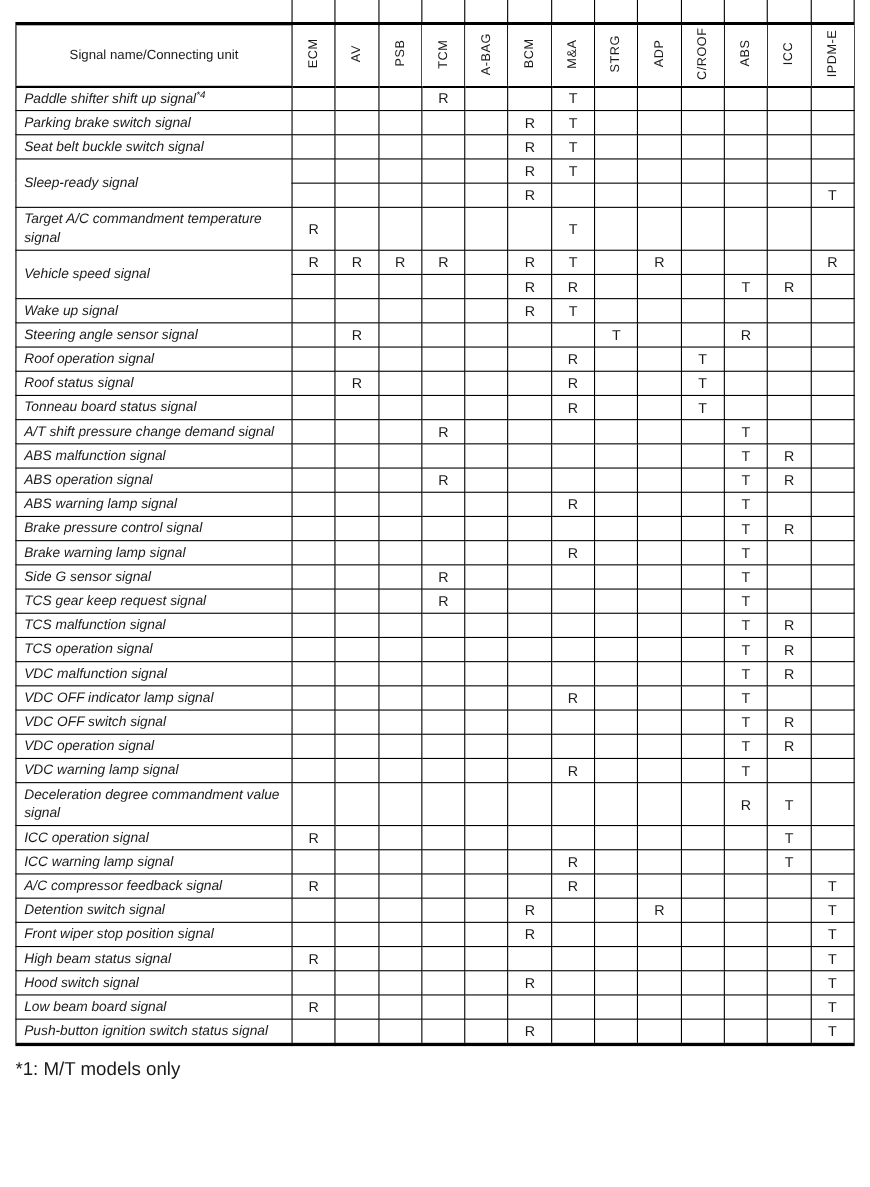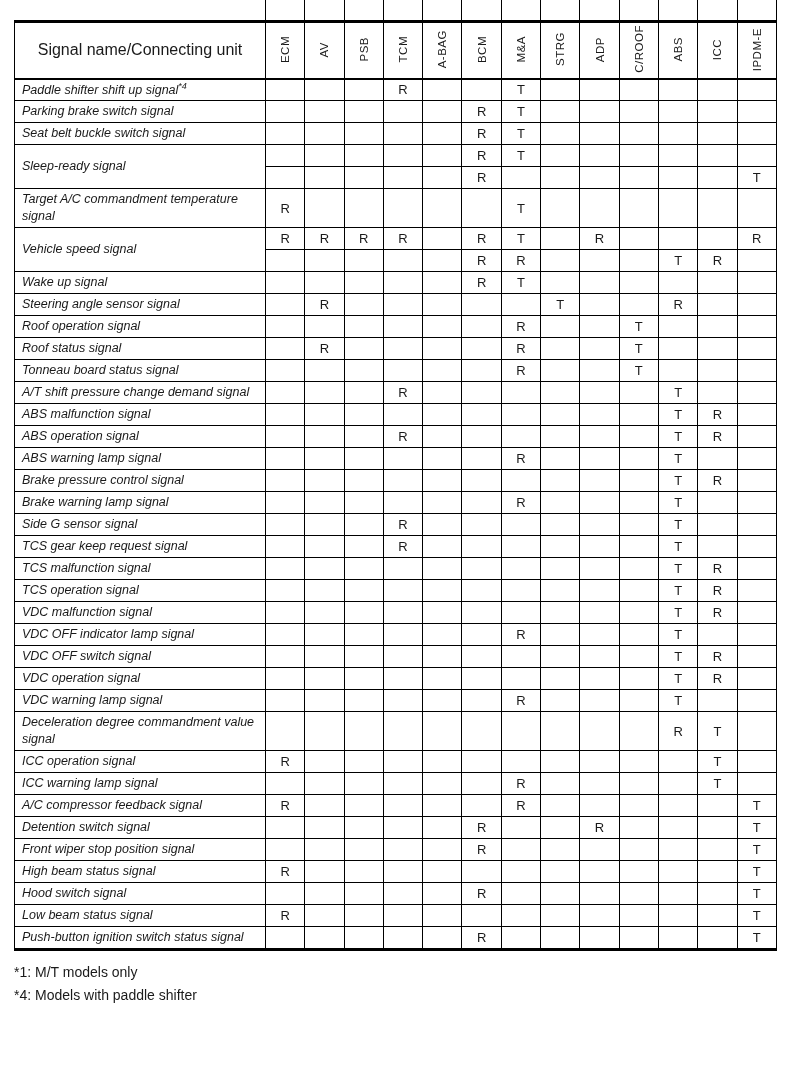--- a/index.html
+++ b/index.html
@@ -25,21 +25,21 @@
   th, td { border: 1px solid #000; }
 
   thead th {
     border-bottom: 2px solid #000;
     height: 57px;
     font-weight: normal;
     vertical-align: middle;
     text-align: center;
     background: #fff;
   }
-  th.corner { font-size: 16px; padding: 2px; }
+  th.corner { font-size: 12px; padding: 2px; }
 
   th.unit { position: relative; font-size: 11.5px; padding: 0; }
   
   th.unit::before {
     content: ""; position: absolute; left: -1px; top: -24px;
     width: 1px; height: 21px; background: #000;
   }
   th.unit:last-child::after {
     content: ""; position: absolute; right: -1px; top: -24px;
     width: 1px; height: 21px; background: #000;
@@ -64,21 +64,21 @@
   td.mark {
     font-size: 13px;
     text-align: center;
     vertical-align: middle;
     padding: 0;
   }
   sup.fnref { font-size: 9px; line-height: 0; }
 
   .footnotes { margin: 11px 0 0 14px; }
   .footnote-line {
-    font-size: 14px;
+    font-size: 17px;
     height: 23px;
     line-height: 20px;
   }
 </style>
 </head>
 <body>
 
 <div class="sheet">
 
   <table class="signal-table">
@@ -674,21 +674,21 @@
           <td class="mark">R</td>
           <td class="mark"></td>
           <td class="mark"></td>
           <td class="mark"></td>
           <td class="mark"></td>
           <td class="mark"></td>
           <td class="mark"></td>
           <td class="mark">T</td>
         </tr>
         <tr>
-          <td class="name" rowspan="1">Low beam status signal</td>
+          <td class="name" rowspan="1">Low beam board signal</td>
           <td class="mark">R</td>
           <td class="mark"></td>
           <td class="mark"></td>
           <td class="mark"></td>
           <td class="mark"></td>
           <td class="mark"></td>
           <td class="mark"></td>
           <td class="mark"></td>
           <td class="mark"></td>
           <td class="mark"></td>
@@ -710,16 +710,15 @@
           <td class="mark"></td>
           <td class="mark"></td>
           <td class="mark"></td>
           <td class="mark">T</td>
         </tr>
       </tbody>
   </table>
 
   <div class="footnotes">
     <div class="footnote-line">*1: M/T models only</div>
-    <div class="footnote-line">*4: Models with paddle shifter</div>
   </div>
 
 </div>
 
 </body></html>

